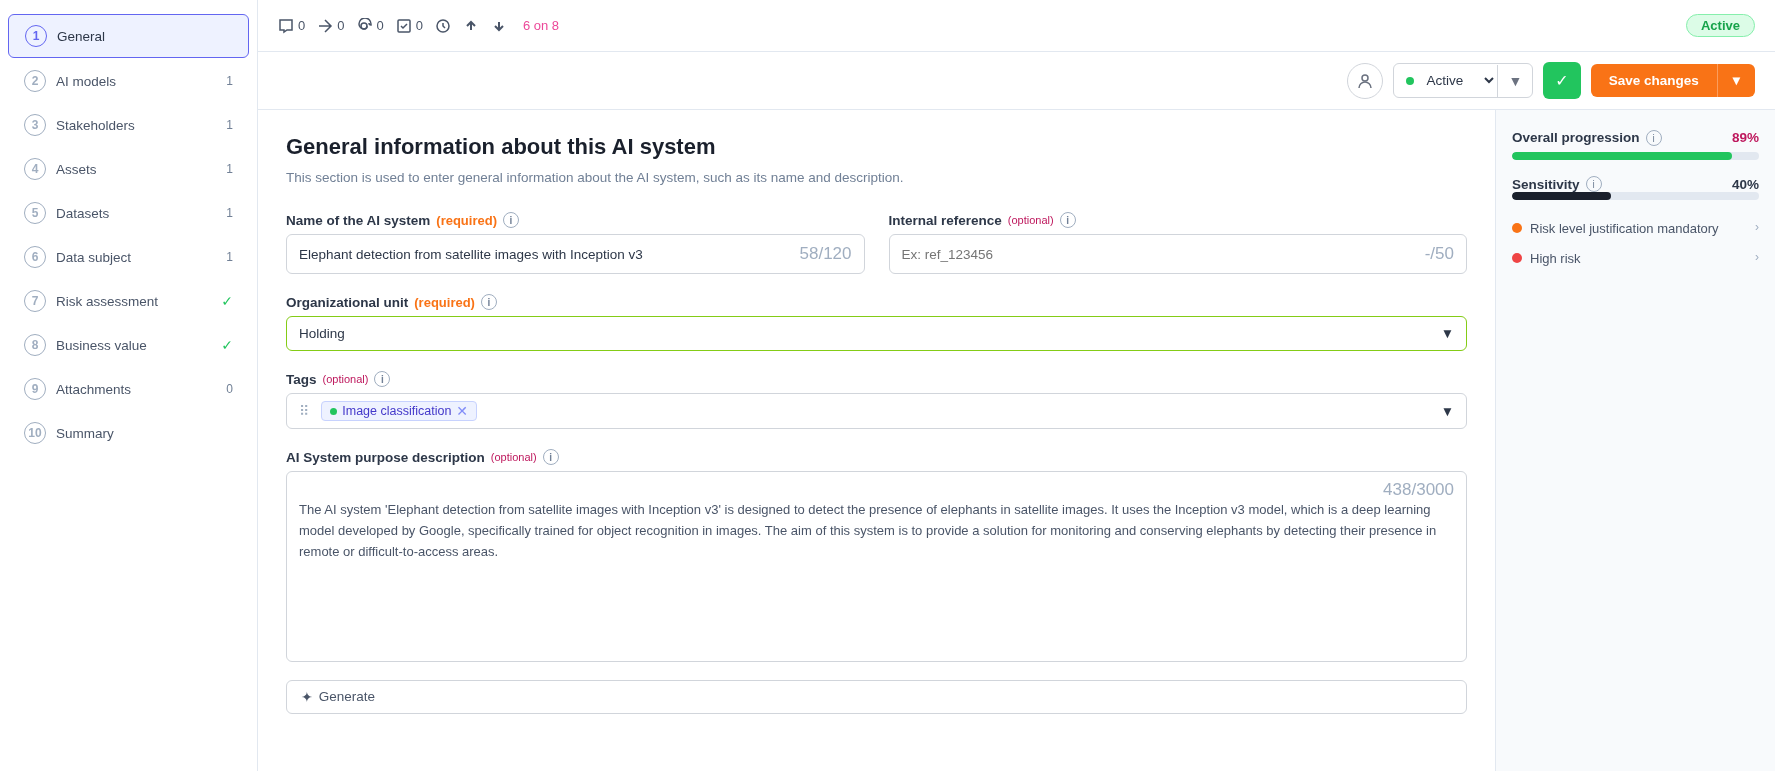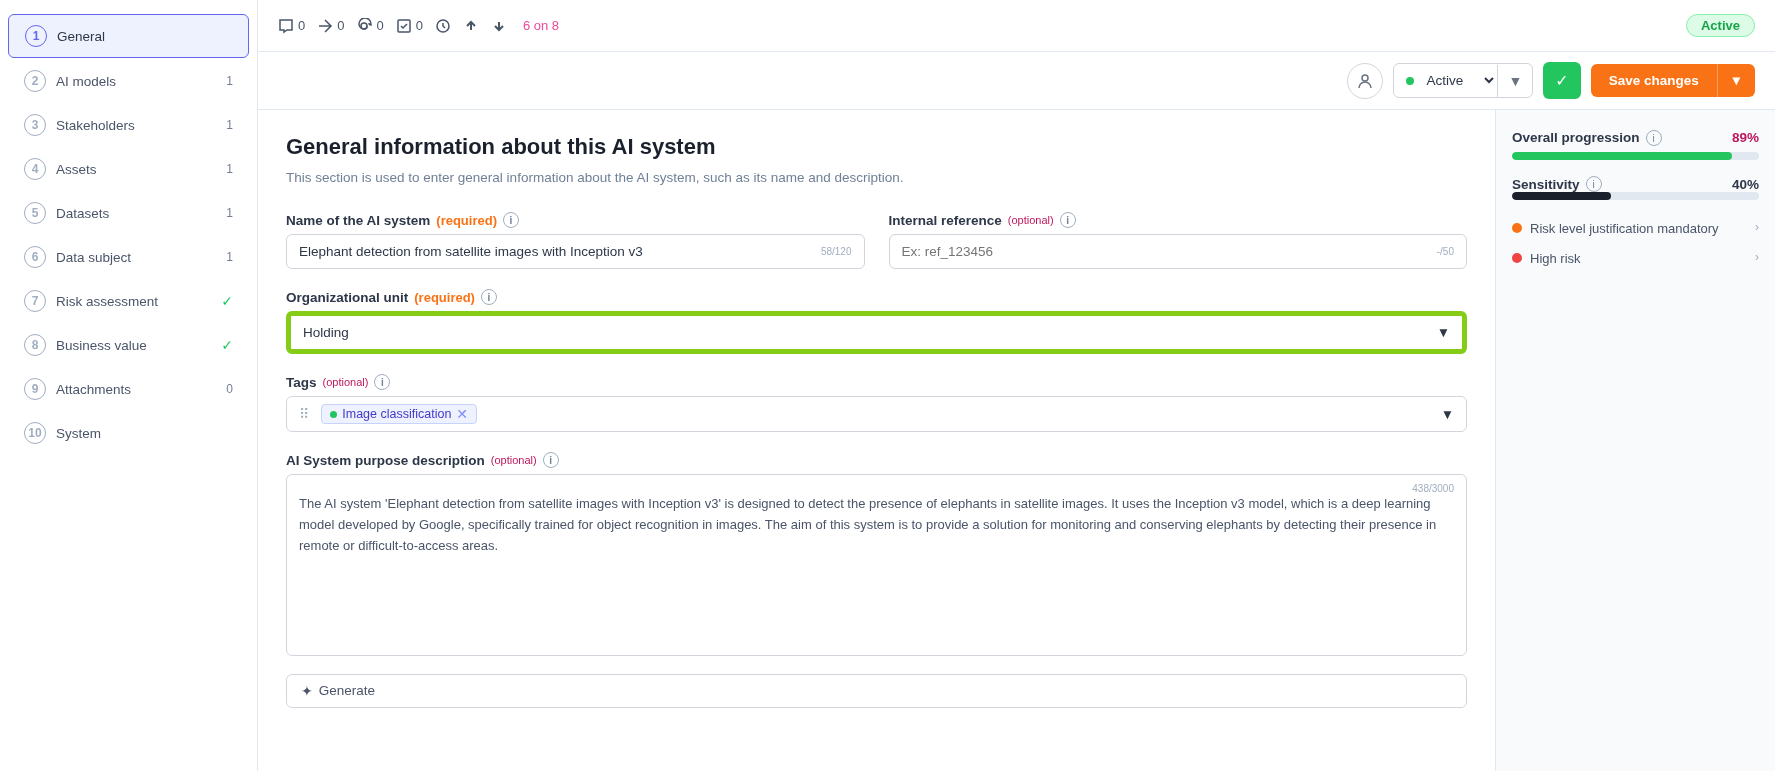--- a/index.html
+++ b/index.html
@@ -48,22 +48,22 @@
 
     
     .form-row { display: flex; gap: 24px; margin-bottom: 20px; }
     .form-group { display: flex; flex-direction: column; gap: 6px; flex: 1; }
     .form-label { font-size: 13.5px; font-weight: 600; color: #2d3748; display: flex; align-items: center; gap: 6px; }
     .label-required { color: #f97316; font-weight: 600; font-size: 13px; }
     .label-optional { color: #be185d; font-weight: 400; font-size: 11px; }
     .info-icon { width: 16px; height: 16px; border-radius: 50%; border: 1.5px solid #a0aec0; display: inline-flex; align-items: center; justify-content: center; font-size: 10px; color: #718096; cursor: pointer; flex-shrink: 0; }
     .form-input { border: 1px solid #d1d5db; border-radius: 6px; padding: 9px 12px; font-size: 13.5px; color: #2d3748; background: #fff; display: flex; justify-content: space-between; align-items: center; }
     .form-input input { border: none; outline: none; flex: 1; font-size: 13.5px; color: #2d3748; background: transparent; }
-    .char-count { font-size: 10px; color: #a0aec0; flex-shrink: 0; }
-    .form-select { border: 5px solid #84cc16; border-radius: 6px; padding: 9px 12px; font-size: 13.5px; color: #2d3748; background: #fff; display: flex; justify-content: space-between; align-items: center; cursor: pointer; }
+    .char-count { font-size: 17px; color: #a0aec0; flex-shrink: 0; }
+    .form-select { border: 1px solid #84cc16; border-radius: 6px; padding: 9px 12px; font-size: 13.5px; color: #2d3748; background: #fff; display: flex; justify-content: space-between; align-items: center; cursor: pointer; }
     .form-tags { border: 1px solid #d1d5db; border-radius: 6px; padding: 7px 12px; font-size: 13.5px; color: #2d3748; background: #fff; display: flex; align-items: center; gap: 8px; cursor: pointer; }
     .tag-chip { display: flex; align-items: center; gap: 5px; background: #eef2ff; border: 1px solid #c7d2fe; border-radius: 4px; padding: 2px 8px; font-size: 12.5px; color: #4338ca; }
     .tag-dot { width: 7px; height: 7px; border-radius: 50%; background: #22c55e; }
     .tag-remove { cursor: pointer; color: #818cf8; font-size: 14px; line-height: 1; }
     .drag-handle { color: #a0aec0; font-size: 14px; margin-right: 4px; }
     .tags-spacer { flex: 1; }
     .textarea-inner { flex: 1; resize: none; border: none; outline: none; font-size: 13px; color: #4a5568; font-family: inherit; line-height: 1.6; width: 100%; }
     .textarea-wrapper { border: 1px solid #d1d5db; border-radius: 6px; background: #fff; display: flex; flex-direction: column; }
     .textarea-header { display: flex; justify-content: flex-end; padding: 8px 12px 0 12px; }
     .textarea-body { padding: 0 12px 12px 12px; }
@@ -135,21 +135,21 @@
       <span class="sidebar-label">Business value</span>
       <span class="sidebar-check">✓</span>
     </div>
       <div class="sidebar-item">
       <div class="sidebar-num">9</div>
       <span class="sidebar-label">Attachments</span>
       <span class="sidebar-badge">0</span>
     </div>
       <div class="sidebar-item">
       <div class="sidebar-num">10</div>
-      <span class="sidebar-label">System</span>
+      <span class="sidebar-label">Summary</span>
 
     </div>
     </div>
 </div>
 
 <div class="main">
 
   <div class="topbar">
     <div class="topbar-icon">
       <svg viewBox="0 0 16 16" fill="none" stroke="currentColor" stroke-width="1.5">

